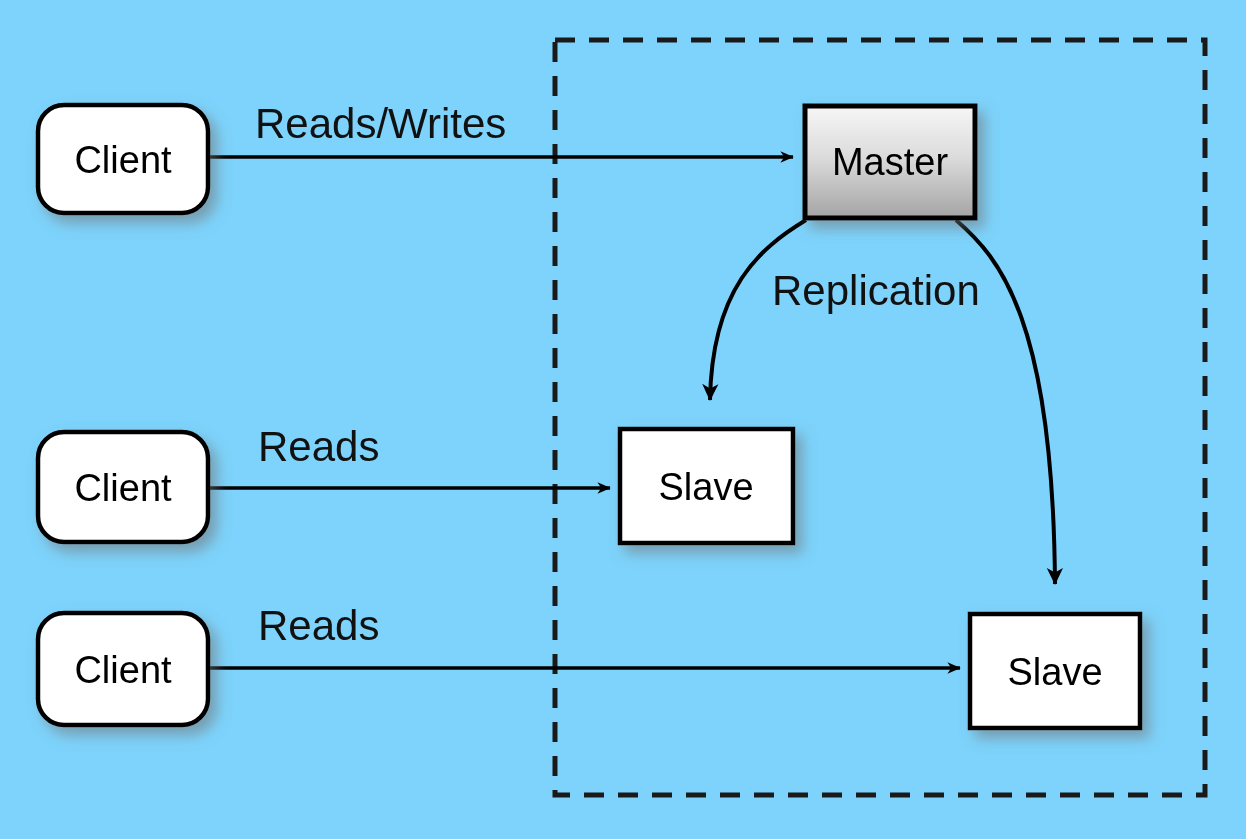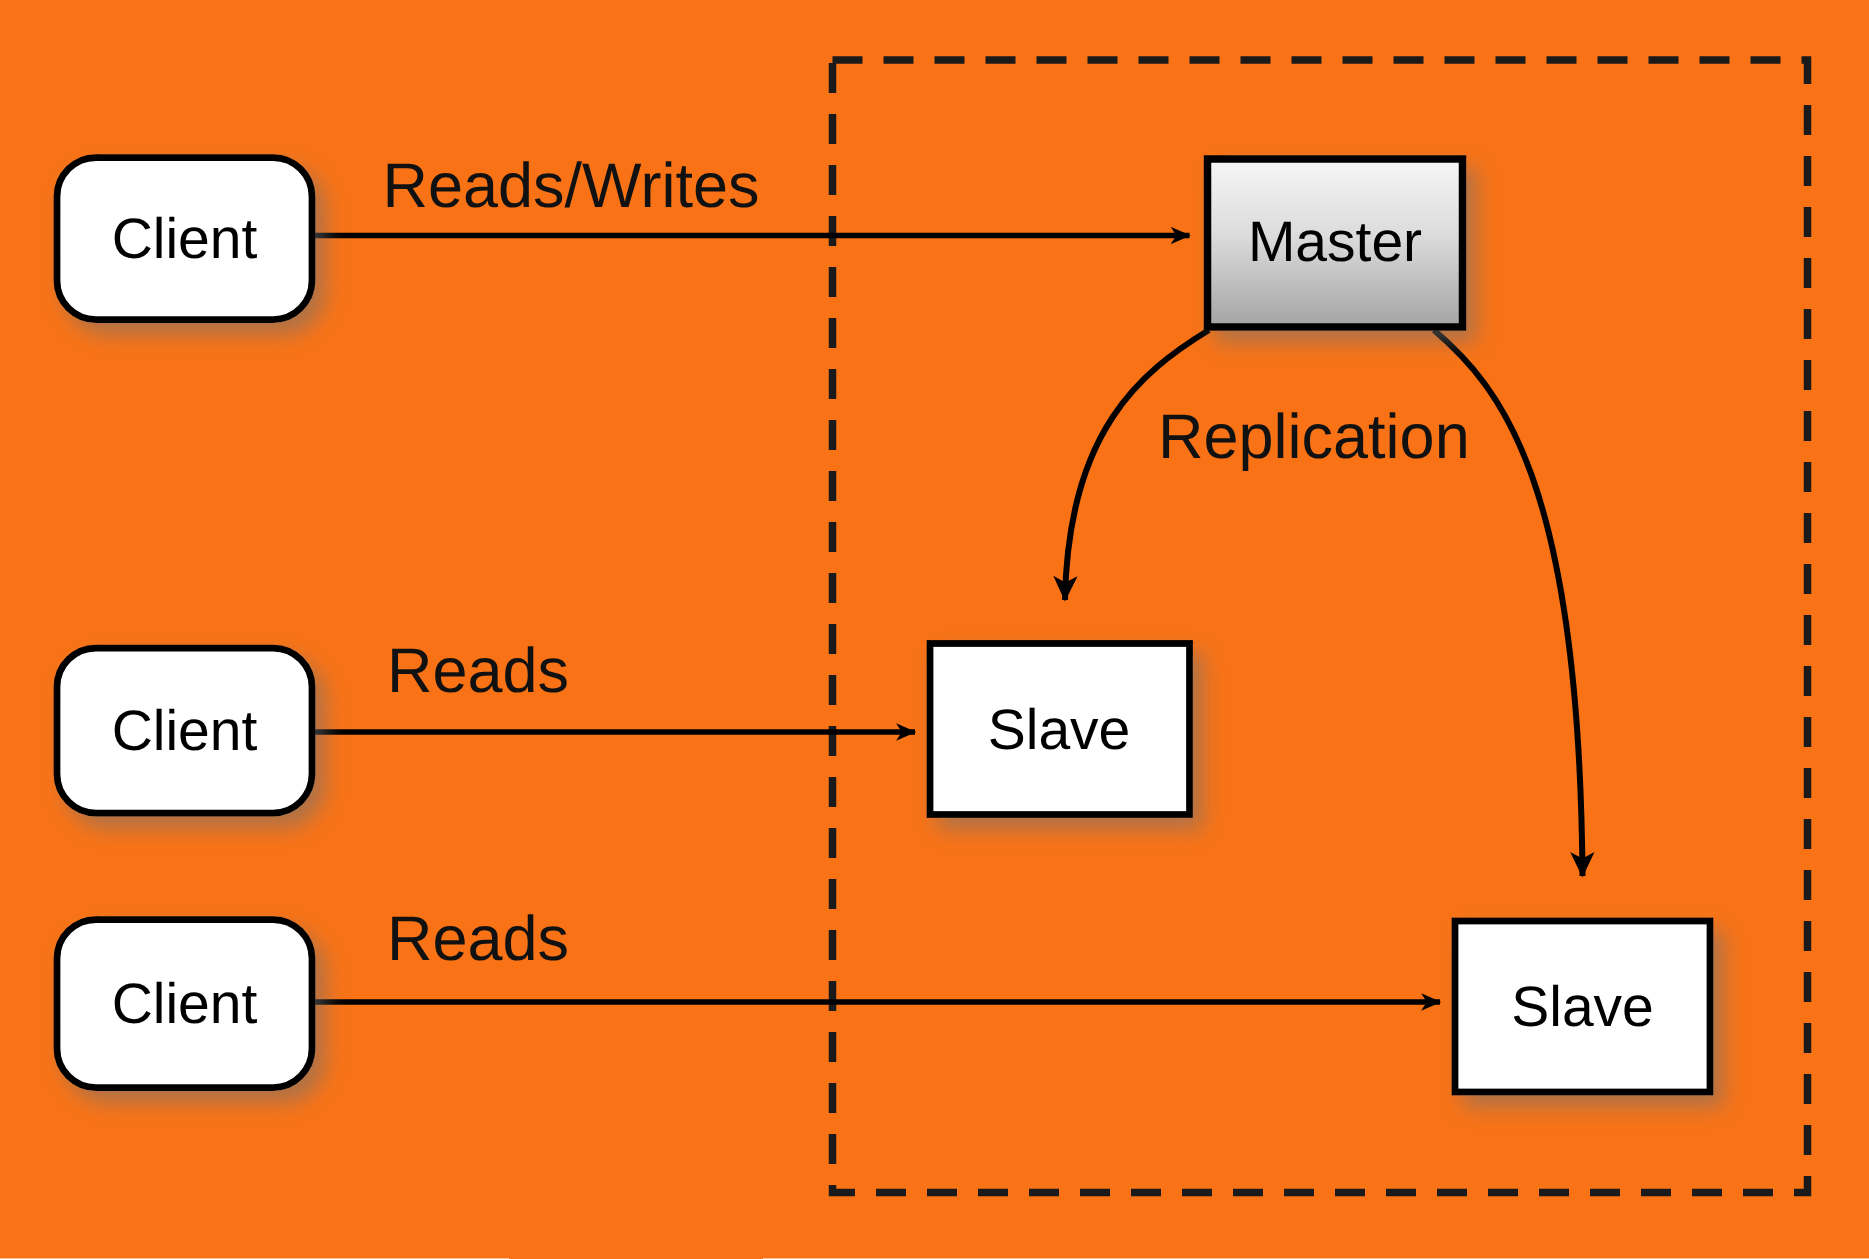--- a/index.html
+++ b/index.html
@@ -7,21 +7,21 @@
     padding: 0;
     background: #ffffff;
   }
   body {
     font-family: "Liberation Sans", sans-serif;
   }
   #canvas {
     position: relative;
     width: 1246px;
     height: 839px;
-    background: #f97316;
+    background: #7dd3fc;
     overflow: hidden;
   }
   svg.layer {
     position: absolute;
     left: 0;
     top: 0;
     width: 1246px;
     height: 839px;
   }
   .node-label {

